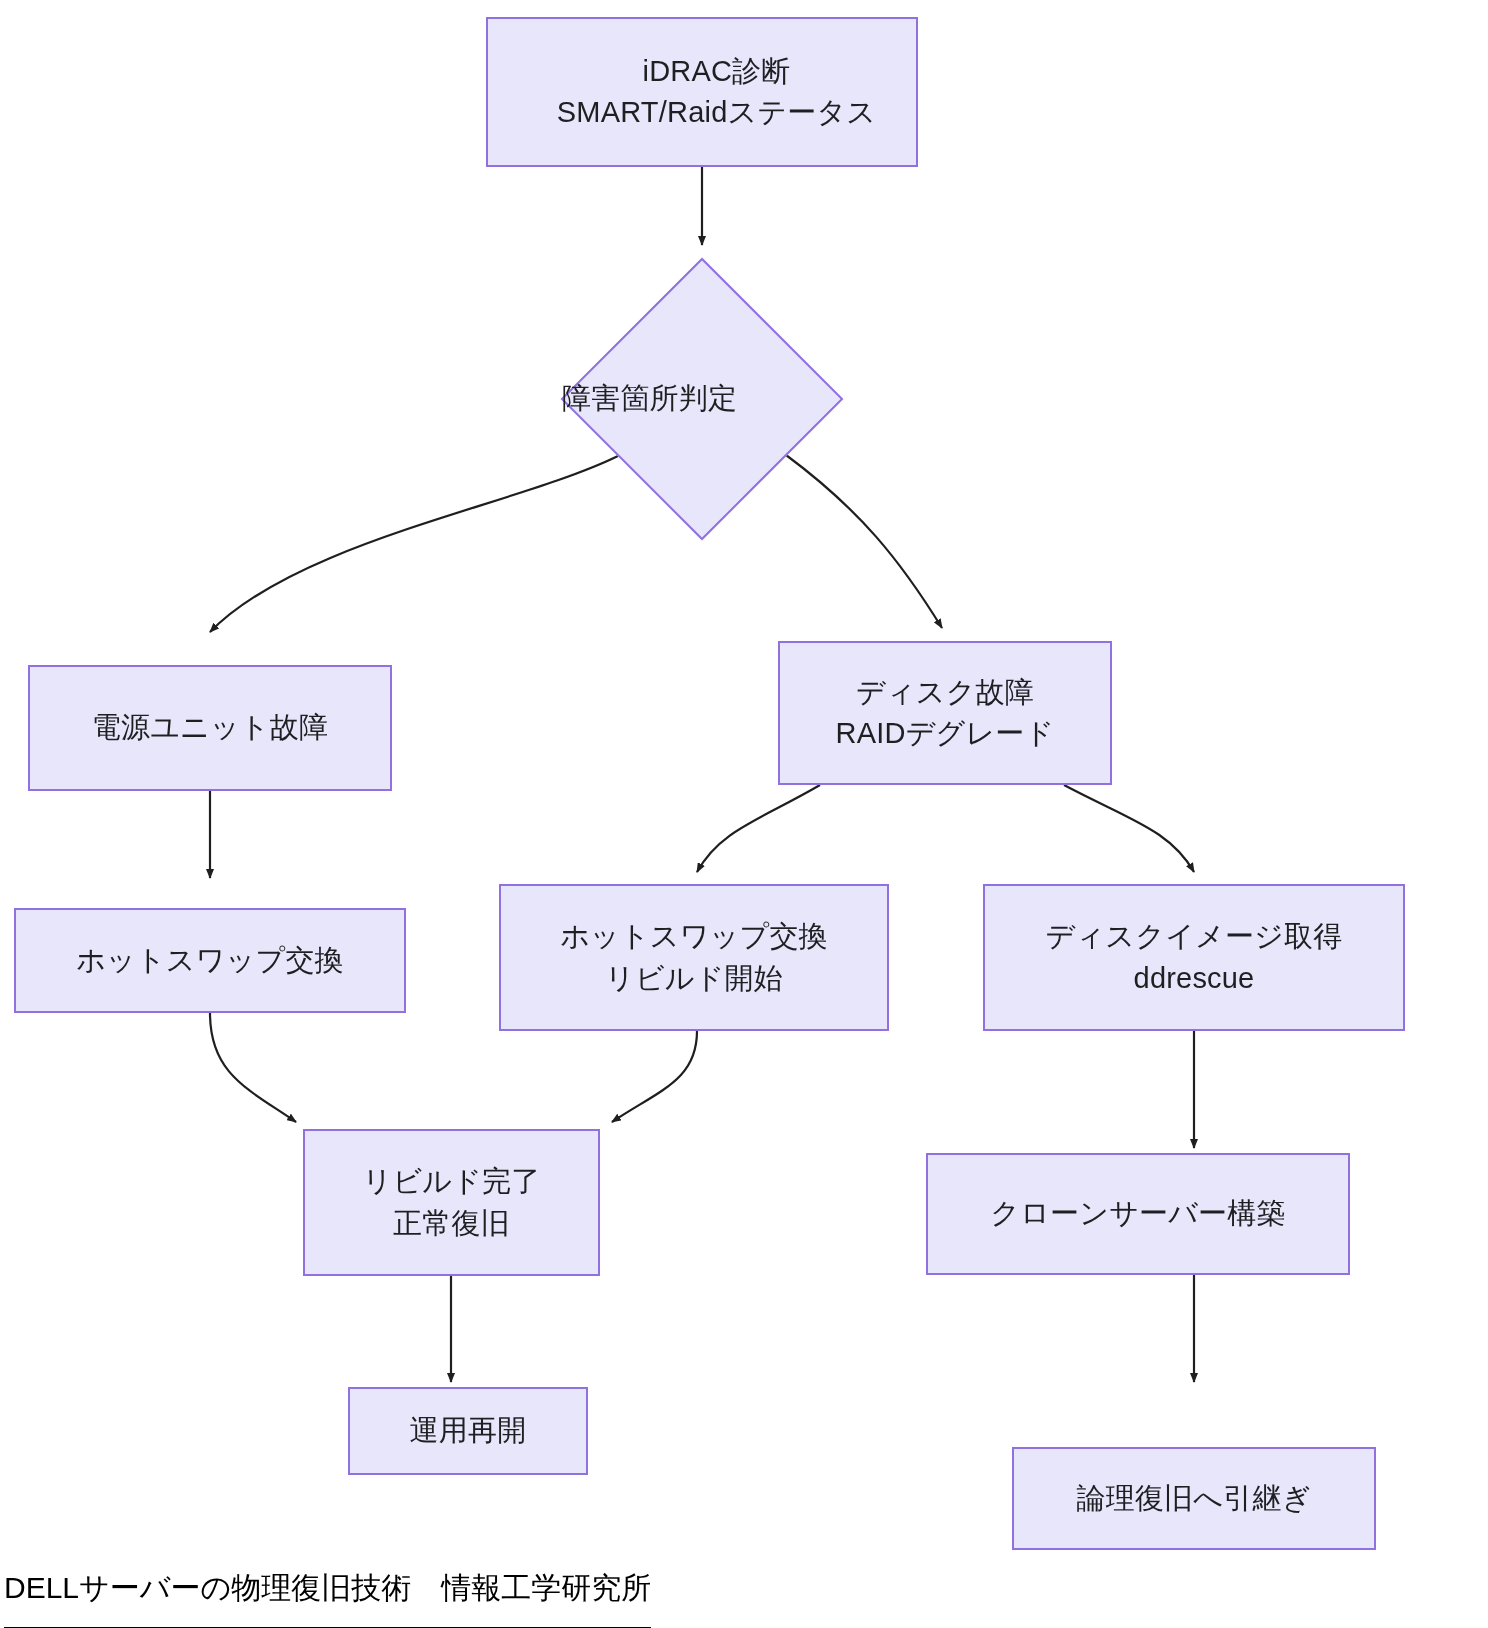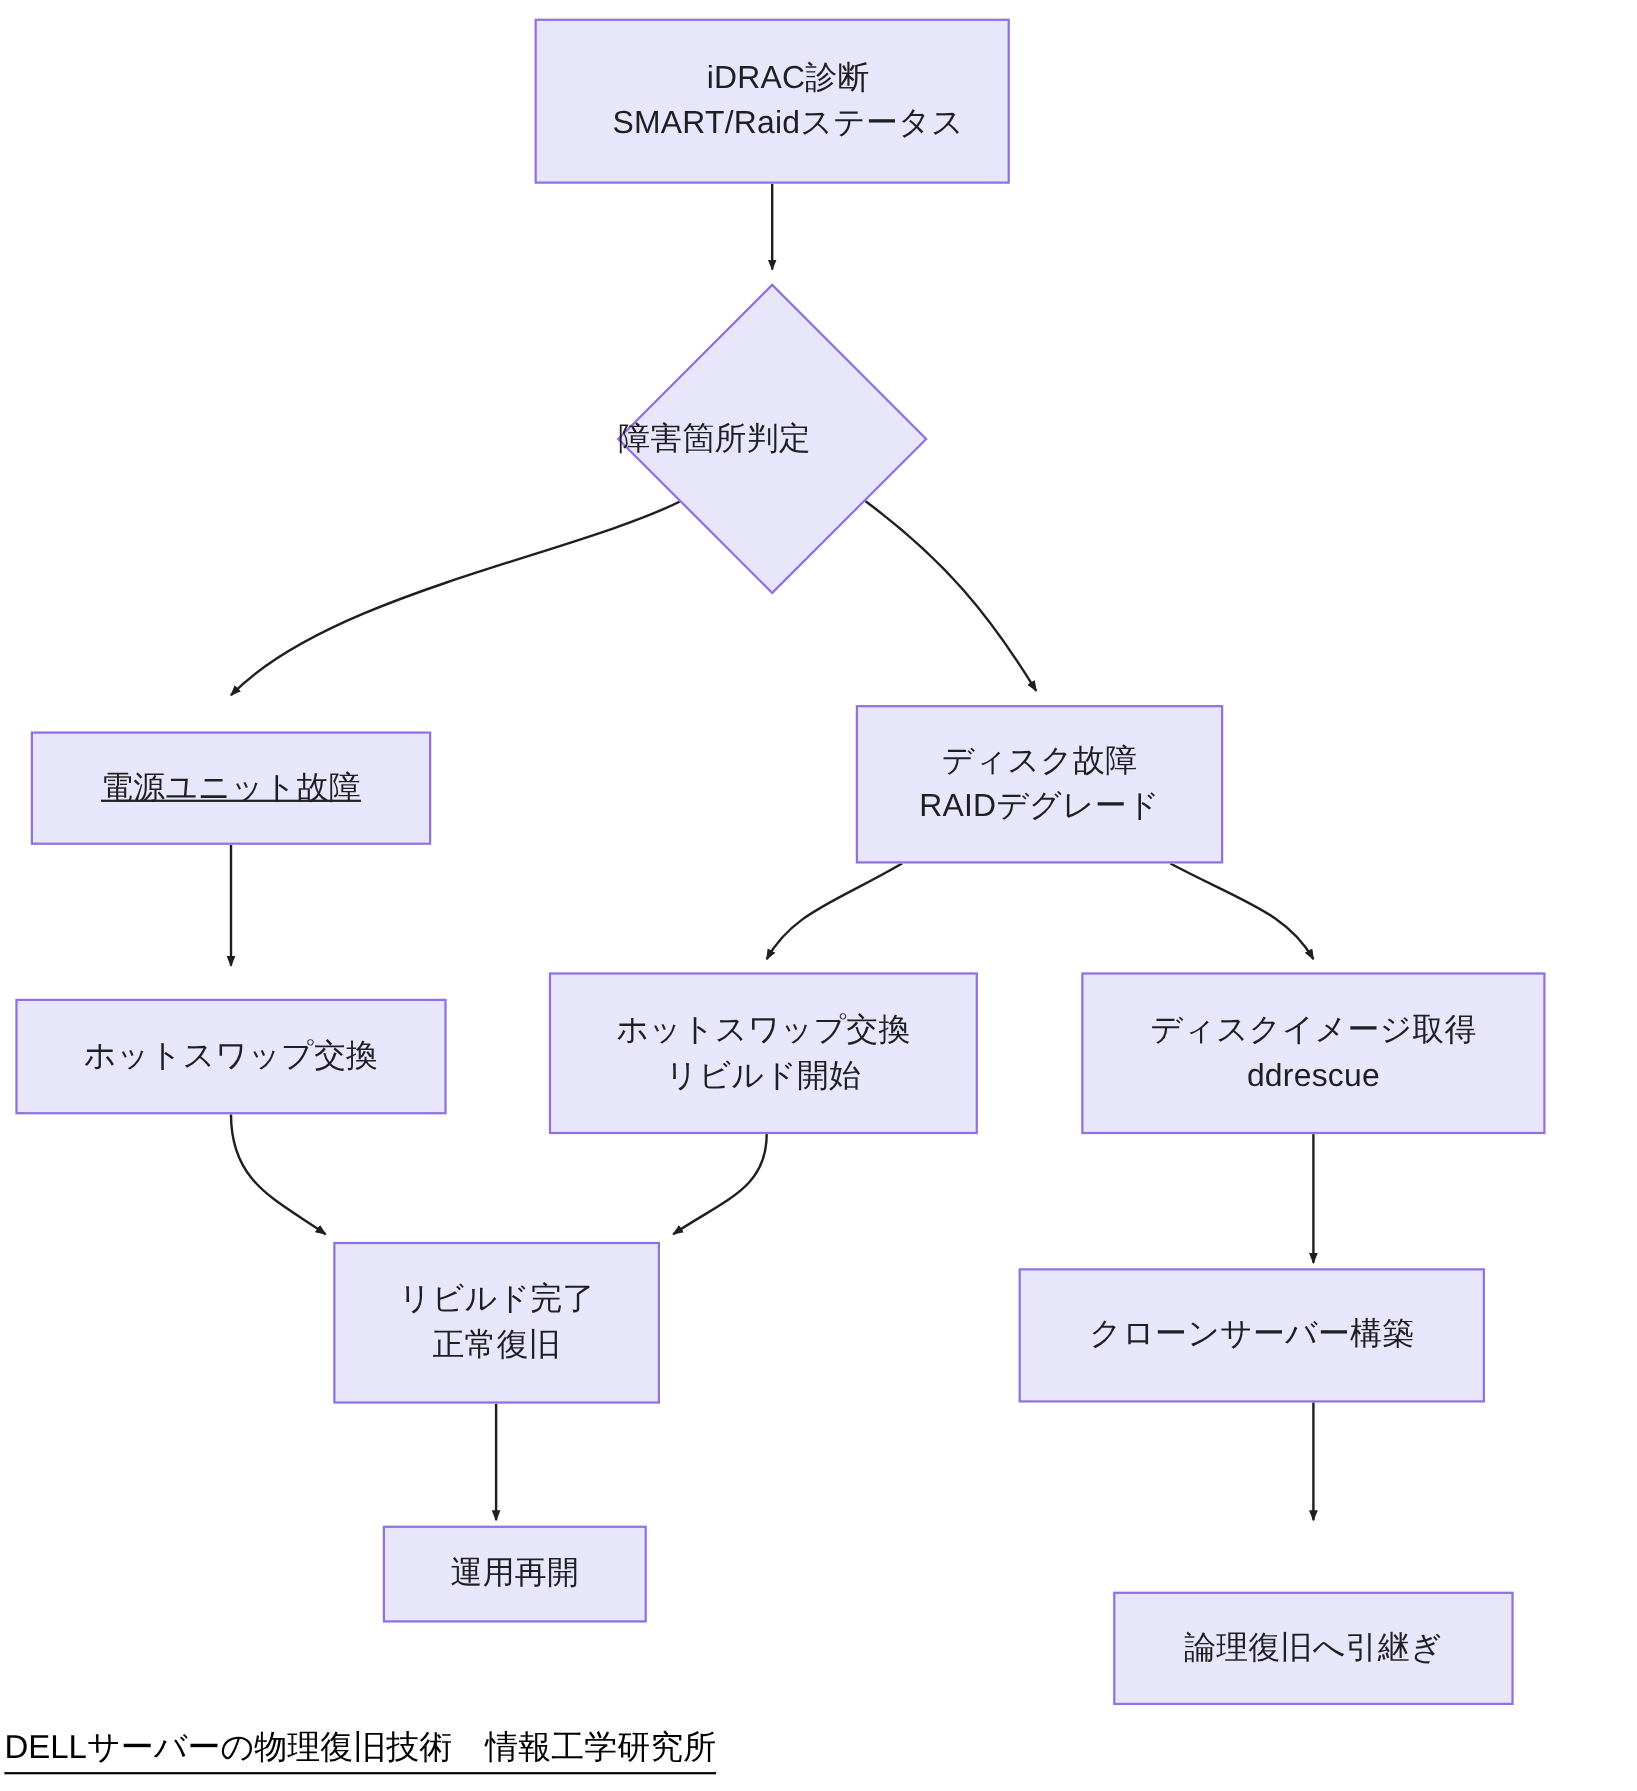--- a/index.html
+++ b/index.html
@@ -73,21 +73,21 @@
     letter-spacing: 0.2px;
   }
   .footer-caption {
     position: absolute;
     left: 4px;
     top: 1568px;
     font-size: 30px;
     color: #000000;
     white-space: pre;
     border-bottom: 2px solid #000000;
-    padding-bottom: 2px;
+    padding-bottom: 18px;
     letter-spacing: 0px;
   }
 </style>
 </head>
 <body>
 
 <div id="diagram-root">
 
   <svg class="flow-svg" viewBox="0 0 1488 1628" xmlns="http://www.w3.org/2000/svg">
     <defs>
@@ -124,21 +124,21 @@
   <div class="node-box" style="left:486px; top:17px; width:432px; height:150px;padding-left:29px;">
     <span class="node-line">iDRAC診断</span>
     <span class="node-line">SMART/Raidステータス</span>
   </div>
 
   <div class="diamond-wrap" style="left:562px; top:259px; width:280px; height:280px;">
     <div class="diamond-shape"></div>
     <span class="diamond-label">障害箇所判定</span>
   </div>
 
-  <div class="node-box" style="left:28px; top:665px; width:364px; height:103px;text-decoration:underline;">
+  <div class="node-box" style="left:28px; top:665px; width:364px; height:126px;">
     <span class="node-line">電源ユニット故障</span>
   </div>
 
   <div class="node-box" style="left:778px; top:641px; width:334px; height:144px;">
     <span class="node-line">ディスク故障</span>
     <span class="node-line">RAIDデグレード</span>
   </div>
 
   <div class="node-box" style="left:14px; top:908px; width:392px; height:105px;">
     <span class="node-line">ホットスワップ交換</span>

